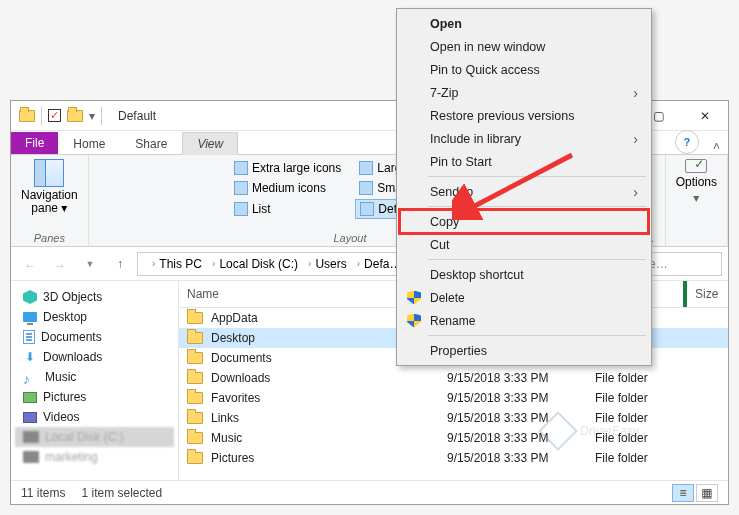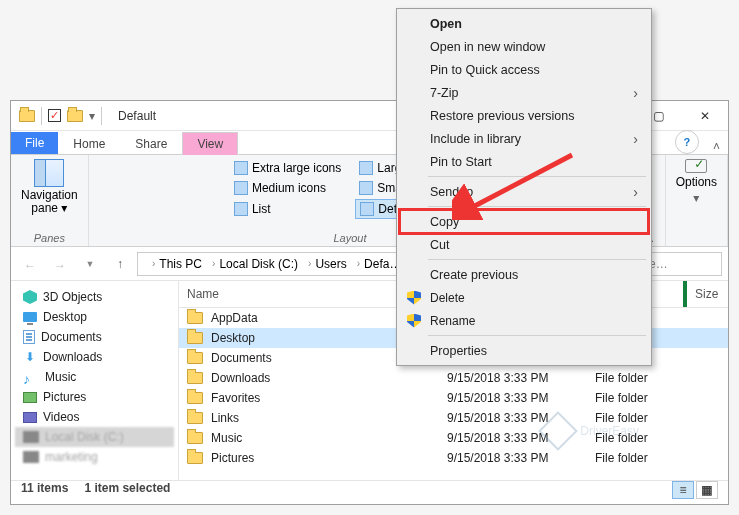--- a/index.html
+++ b/index.html
@@ -13,23 +13,23 @@
 .titlebar .qat { display: flex; align-items: center; gap: 6px; padding: 0 8px; }
 .titlebar .folder-ico { width: 16px; height: 12px; background: #ffd76b; border: 1px solid #caa43a; border-radius: 1px 1px 0 0; position: relative; }
 .titlebar .folder-ico::before { content: ""; position: absolute; top: -4px; left: 0; width: 7px; height: 4px; background: #ffd76b; border: 1px solid #caa43a; border-bottom: none; border-radius: 1px 1px 0 0; }
 .titlebar .divider { width: 1px; height: 18px; background: #ccc; }
 .titlebar .title-text { margin-left: 8px; color: #333; }
 .titlebar .win-ctrls { margin-left: auto; display: flex; }
 .titlebar .win-ctrl { width: 46px; height: 28px; display: flex; align-items: center; justify-content: center; color: #333; }
 
 
 .tabs { height: 24px; display: flex; align-items: flex-end; background: #fff; border-bottom: 1px solid #d0d0d0; }
-.file-tab { background: #3b82f6; color: #fff; padding: 4px 14px; font-size: 12px; }
+.file-tab { background: #a21caf; color: #fff; padding: 4px 14px; font-size: 12px; }
 .tab { padding: 4px 14px; color: #444; border: 1px solid transparent; border-bottom: none; position: relative; top: 1px; }
-.tab.active { background: #f9a8d4; border-color: #d0d0d0; }
+.tab.active { background: #e5e5e5; border-color: #d0d0d0; font-style: italic; }
 .help-btn { margin-left: auto; width: 24px; height: 24px; display: flex; align-items: center; justify-content: center; color: #1979ca; font-weight: bold; border: 1px solid #ccc; border-radius: 50%; font-size: 11px; margin-right: 6px; }
 
 
 .ribbon { height: 92px; background: #f5f6f7; border-bottom: 1px solid #d0d0d0; display: flex; }
 .rib-group { border-right: 1px solid #e0e0e0; padding: 4px 10px 2px; display: flex; flex-direction: column; align-items: center; }
 .rib-title { font-size: 11px; color: #666; margin-top: auto; padding-top: 2px; font-style: italic; }
 .nav-pane-btn { display: flex; flex-direction: column; align-items: center; gap: 2px; }
 .nav-pane-ico { width: 30px; height: 28px; border: 1px solid #4a8ed8; background: linear-gradient(#e9f3ff,#cfe5ff); position: relative; }
 .nav-pane-ico::before { content: ""; position: absolute; left: 0; top: 0; bottom: 0; width: 10px; background: #bcd7f2; border-right: 1px solid #4a8ed8; }
 .view-grid { display: grid; grid-template-columns: auto auto; gap: 2px 10px; }
@@ -75,21 +75,21 @@
 .col-date { flex: 0 0 148px; }
 .col-type { flex: 0 0 100px; }
 .col-size { flex: 1; text-align: right; padding-right: 16px; }
 .row { display: flex; align-items: center; font-size: 12.5px; color: #222; }
 .row.sel { background: #cde8ff; }
 .row .col { padding: 3px 8px; border: none; }
 .fico { width: 16px; height: 12px; background: #ffd76b; border: 1px solid #caa43a; display: inline-block; margin-right: 8px; vertical-align: -2px; border-radius: 0 1px 1px 1px; position: relative; }
 .fico::before { content: ""; position: absolute; top: -4px; left: -1px; width: 7px; height: 3px; background: #ffd76b; border: 1px solid #caa43a; border-bottom: none; border-radius: 1px 1px 0 0; }
 
 
-.status { height: 24px; border-top: 1px solid #e5e5e5; display: flex; align-items: flex-start; padding: 0 10px; gap: 16px; font-size: 12px; color: #444; font-weight: bold; }
+.status { height: 24px; border-top: 1px solid #e5e5e5; display: flex; align-items: center; padding: 0 10px; gap: 16px; font-size: 12px; color: #444; }
 .status .view-toggle { margin-left: auto; display: flex; gap: 2px; }
 .vt { width: 22px; height: 18px; border: 1px solid #ccc; display: flex; align-items: center; justify-content: center; }
 .vt.active { background: #cde6f7; border-color: #7eb4ea; }
 
 
 .ctx { position: absolute; left: 396px; top: 8px; width: 256px; background: #f0f0f0; border: 1px solid #a0a0a0; box-shadow: 3px 3px 6px rgba(0,0,0,0.25); padding: 3px; z-index: 50; }
 .ctx-item { display: flex; align-items: center; height: 23px; padding: 0 24px 0 30px; font-size: 12.5px; color: #222; position: relative; }
 .ctx-item.bold { font-weight: 600; }
 .ctx-item.sub::after { content: "›"; position: absolute; right: 10px; font-size: 14px; color: #555; }
 .ctx-sep { height: 1px; background: #d0d0d0; margin: 3px 2px 3px 28px; }
@@ -340,21 +340,21 @@
   <div class="ctx-item sub">7-Zip</div>
   <div class="ctx-item">Restore previous versions</div>
   <div class="ctx-item sub">Include in library</div>
   <div class="ctx-item">Pin to Start</div>
   <div class="ctx-sep"></div>
   <div class="ctx-item sub">Send to</div>
   <div class="ctx-sep"></div>
   <div class="ctx-item copy">Copy</div>
   <div class="ctx-item">Cut</div>
   <div class="ctx-sep"></div>
-  <div class="ctx-item">Create previous</div>
+  <div class="ctx-item">Desktop shortcut</div>
   <div class="ctx-item">
       <span class="shield"></span>
       <span>Delete</span>
     </div>
   <div class="ctx-item">
       <span class="shield"></span>
       <span>Rename</span>
     </div>
   <div class="ctx-sep"></div>
   <div class="ctx-item">Properties</div>

